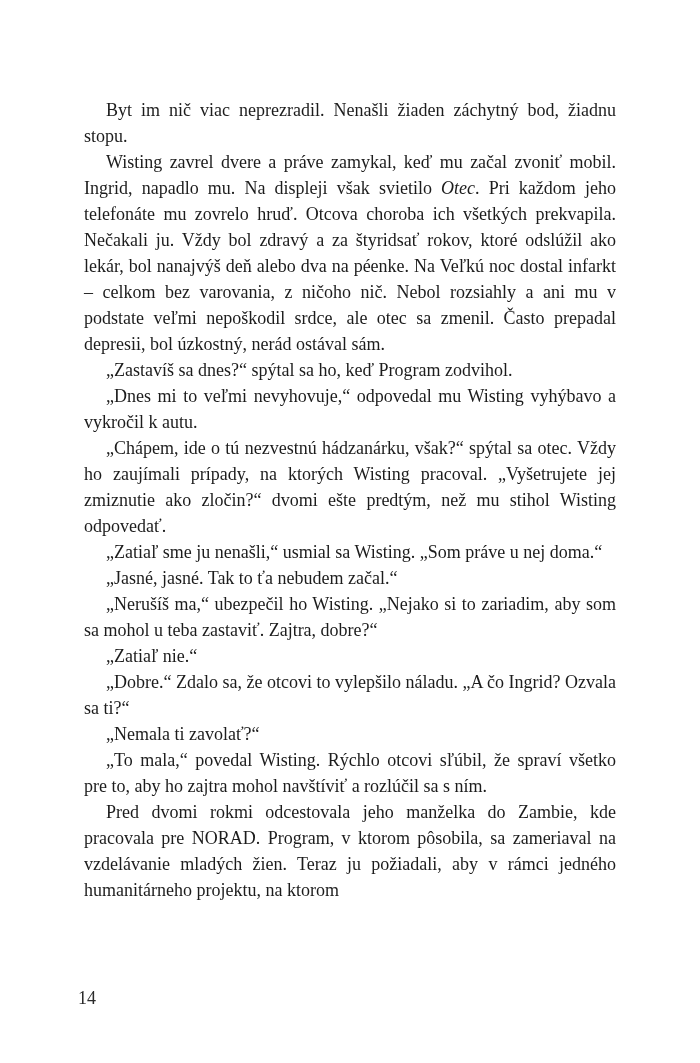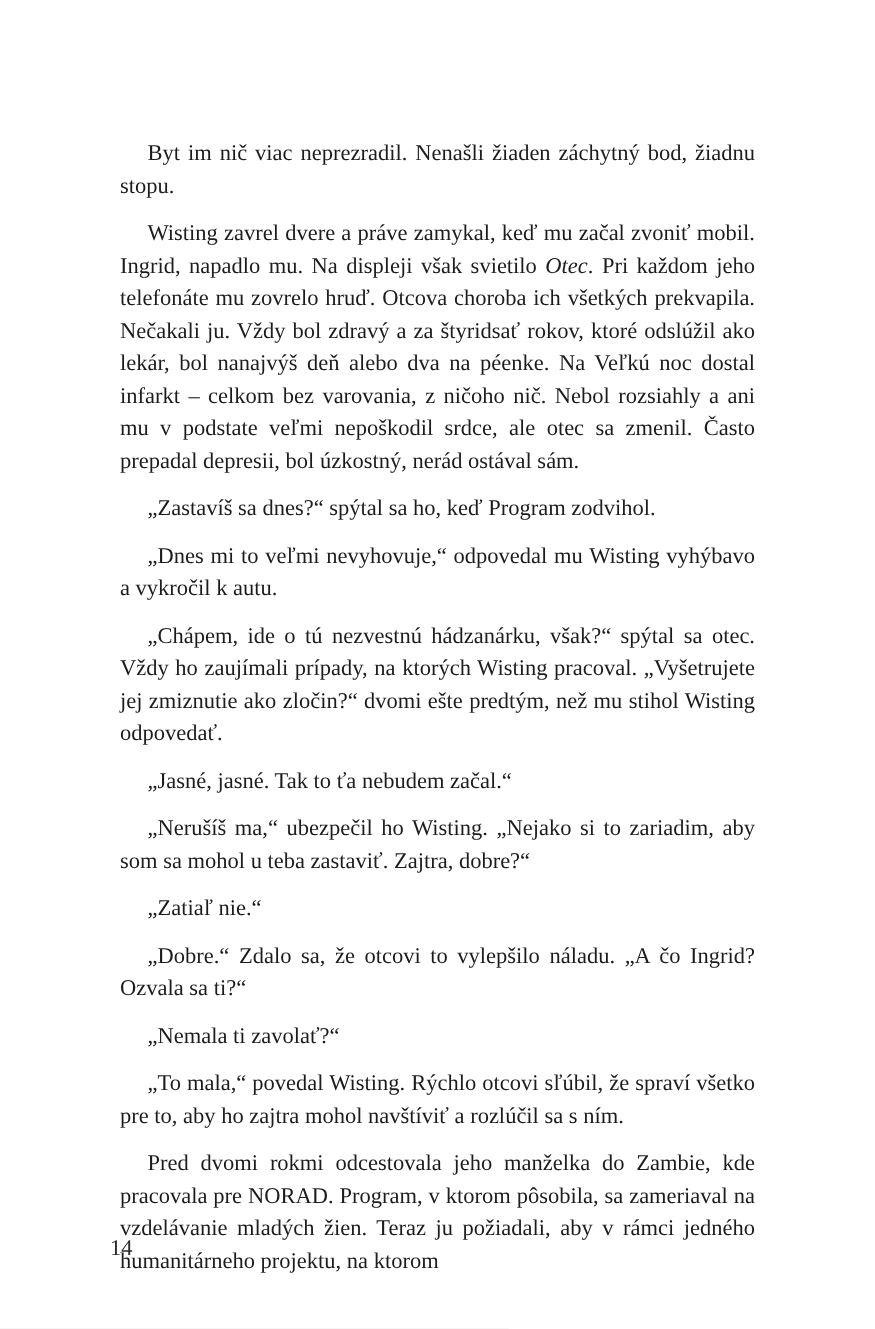--- a/index.html
+++ b/index.html
@@ -26,45 +26,46 @@
   .text-block{
     position:absolute;
     left:84px;top:97px;
     width:532px;
     z-index:1;
     font-size:18px;
     line-height:26px;
     color:#1c1c1c;
   }
   .text-block p{
-    margin:12px;
+    margin:0;
     text-indent:22px;
     text-align:justify;
     hyphens:none;
   }
   .text-block p span.it{font-style:italic;}
   .page-number{
     position:absolute;
-    left:88px;top:988px;
+    left:78px;top:988px;
     z-index:1;
     font-size:18px;
     color:#2a2a2a;
   }
 </style>
 </head>
 <body>
 
 <div class="page">
 
   <div class="text-block">
       <p><span>Byt im nič viac neprezradil. Nenašli žiaden záchytný bod, žiadnu stopu.</span></p>
       <p><span>Wisting zavrel dvere a práve zamykal, keď mu začal zvoniť mobil. Ingrid, napadlo mu. Na displeji však svietilo </span><span class="it">Otec</span><span>. Pri každom jeho telefonáte mu zovrelo hruď. Otcova choroba ich všetkých prekvapila. Nečakali ju. Vždy bol zdravý a za štyridsať rokov, ktoré odslúžil ako lekár, bol nanajvýš deň alebo dva na péenke. Na Veľkú noc dostal infarkt – celkom bez varovania, z ničoho nič. Nebol rozsiahly a ani mu v podstate veľmi nepoškodil srdce, ale otec sa zmenil. Často prepadal depresii, bol úzkostný, nerád ostával sám.</span></p>
       <p><span>„Zastavíš sa dnes?“ spýtal sa ho, keď Program zodvihol.</span></p>
       <p><span>„Dnes mi to veľmi nevyhovuje,“ odpovedal mu Wisting vyhýbavo a vykročil k autu.</span></p>
       <p><span>„Chápem, ide o tú nezvestnú hádzanárku, však?“ spýtal sa otec. Vždy ho zaujímali prípady, na ktorých Wisting pracoval. „Vyšetrujete jej zmiznutie ako zločin?“ dvomi ešte predtým, než mu stihol Wisting odpovedať.</span></p>
+      <p><span>„Zatiaľ sme ju nenašli,“ usmial sa Wisting. „Som práve u nej doma.“</span></p>
       <p><span>„Jasné, jasné. Tak to ťa nebudem začal.“</span></p>
       <p><span>„Nerušíš ma,“ ubezpečil ho Wisting. „Nejako si to zariadim, aby som sa mohol u teba zastaviť. Zajtra, dobre?“</span></p>
       <p><span>„Zatiaľ nie.“</span></p>
       <p><span>„Dobre.“ Zdalo sa, že otcovi to vylepšilo náladu. „A čo Ingrid? Ozvala sa ti?“</span></p>
       <p><span>„Nemala ti zavolať?“</span></p>
       <p><span>„To mala,“ povedal Wisting. Rýchlo otcovi sľúbil, že spraví všetko pre to, aby ho zajtra mohol navštíviť a rozlúčil sa s ním.</span></p>
       <p><span>Pred dvomi rokmi odcestovala jeho manželka do Zambie, kde pracovala pre NORAD. Program, v ktorom pôsobila, sa zameriaval na vzdelávanie mladých žien. Teraz ju požiadali, aby v rámci jedného humanitárneho projektu, na ktorom</span></p>
     </div>
 
   <div class="page-number">14</div>

